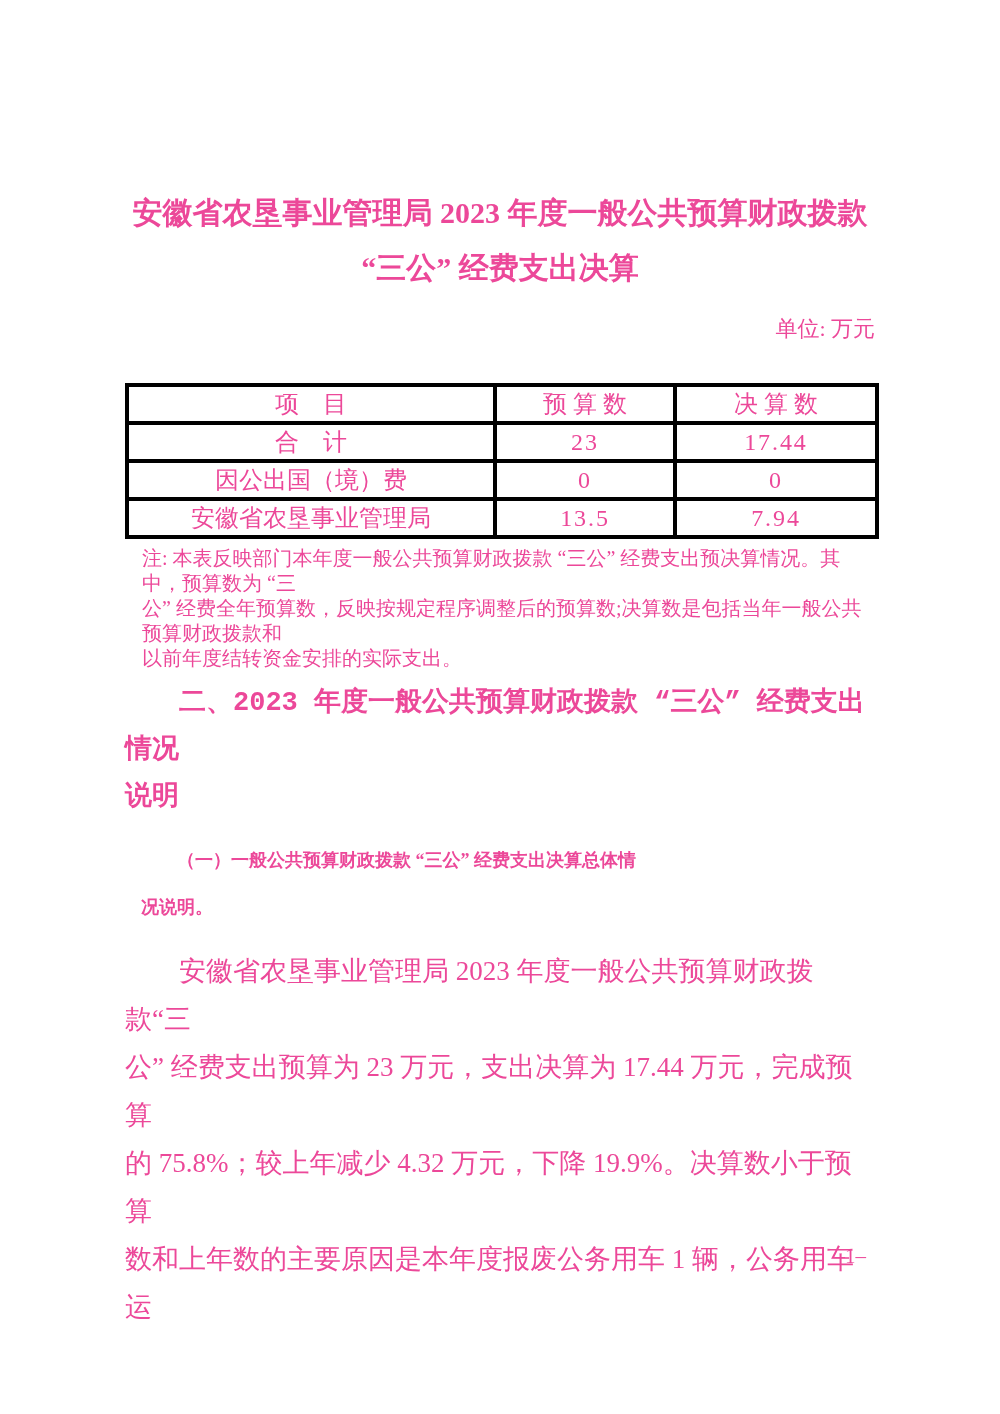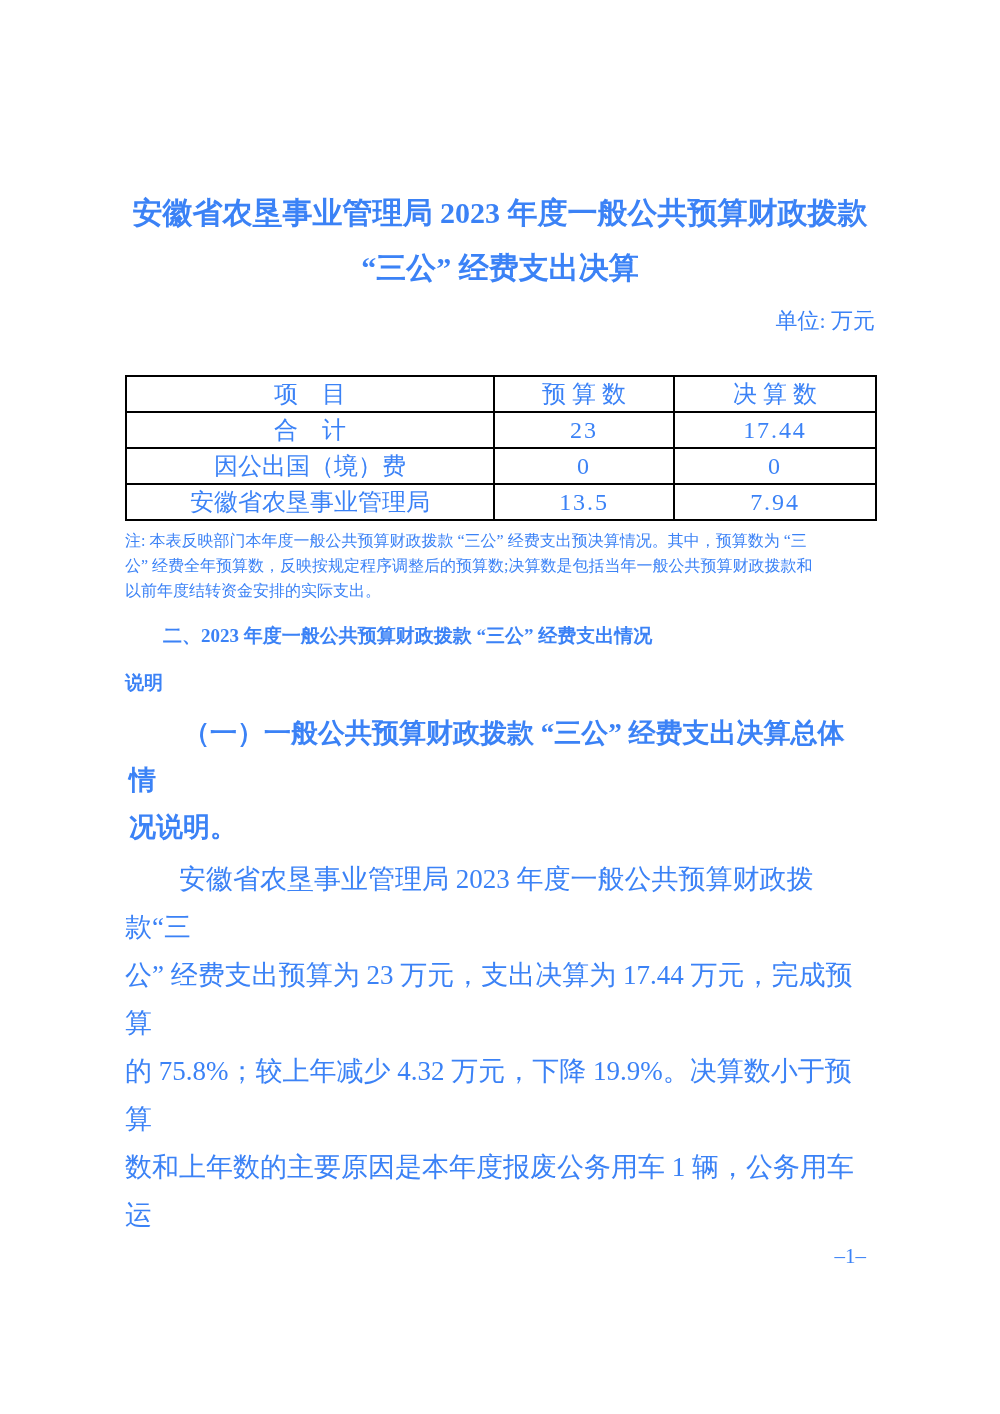--- a/index.html
+++ b/index.html
@@ -1,21 +1,21 @@
 <!DOCTYPE html>
 <html><head>
 <meta charset="utf-8">
 <style>
   html, body { margin: 0; padding: 0; background: #ffffff; }
   .page {
     position: relative;
     width: 1000px;
     height: 1414px;
     background: #ffffff;
-    color: #3b82f6;
+    color: #ec4899;
     font-family: "Liberation Serif", "DejaVu Serif", serif;
     overflow: hidden;
   }
   .content {
     position: absolute;
     left: 125px;
     top: 0;
     width: 750px;
   }
   .doc-title {
@@ -28,63 +28,64 @@
   }
   .section-heading {
     margin: 47px 0 0 0;
     font-size: 27px;
     font-weight: bold;
     line-height: 50px;
     text-indent: 2em;
     white-space: pre-line;
   }
   .unit-label {
-    margin: 10px 0 0 0;
+    margin: 18px 0 0 0;
     font-size: 22px;
     line-height: 32px;
     text-align: right;
   }
   table.budget-table {
     margin-top: 38px;
     width: 750px;
     border-collapse: collapse;
     table-layout: fixed;
   }
   .budget-table th, .budget-table td {
-    border: 2px solid #000000;
+    border: 4px solid #000000;
     height: 34px;
     padding: 0;
     font-size: 24px;
     font-weight: normal;
     vertical-align: middle;
     text-align: center;
   }
   .c-item { text-align: center; }
   .l-item { text-align: left; padding-left: 8px; }
   .spread  { letter-spacing: 0.18em; }
   .indent1 { padding-left: 34px; }
   .indent2 { padding-left: 118px; }
   .num { text-align: center; letter-spacing: 0.08em; }
   .table-note {
-    margin: 7px 0 0 0;
-    font-size: 16px;
+    margin: 7px 0 0 17px;
+    font-size: 20px;
     line-height: 25px;
     white-space: pre-line;
   }
   .section-heading-2 {
     margin: 9px 0 0 0;
-    font-size: 19px;
+    font-size: 27px;
     font-weight: bold;
     line-height: 47px;
     text-indent: 2em;
     white-space: pre-line;
+    font-family: Liberation Mono, monospace;
   }
   .sub-heading {
-    margin: 4px;
-    font-size: 27px;
+    margin: 16px;
+    font-size: 18px;
     font-weight: bold;
     line-height: 47px;
     text-indent: 2em;
     white-space: pre-line;
   }
   .body-para {
     margin: 0;
     font-size: 27px;
     line-height: 48px;
     text-indent: 2em;

